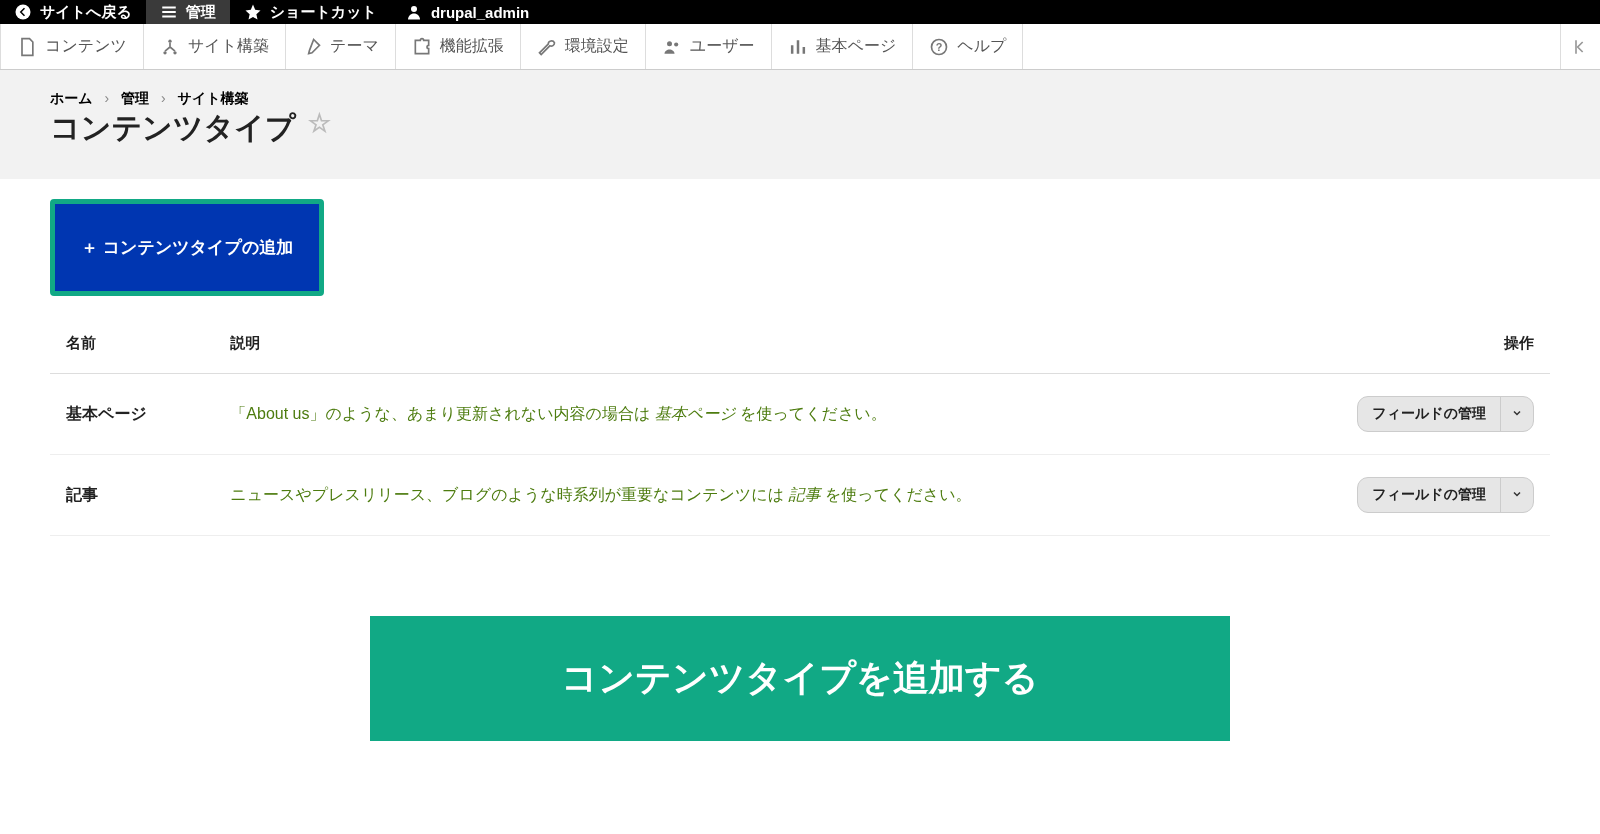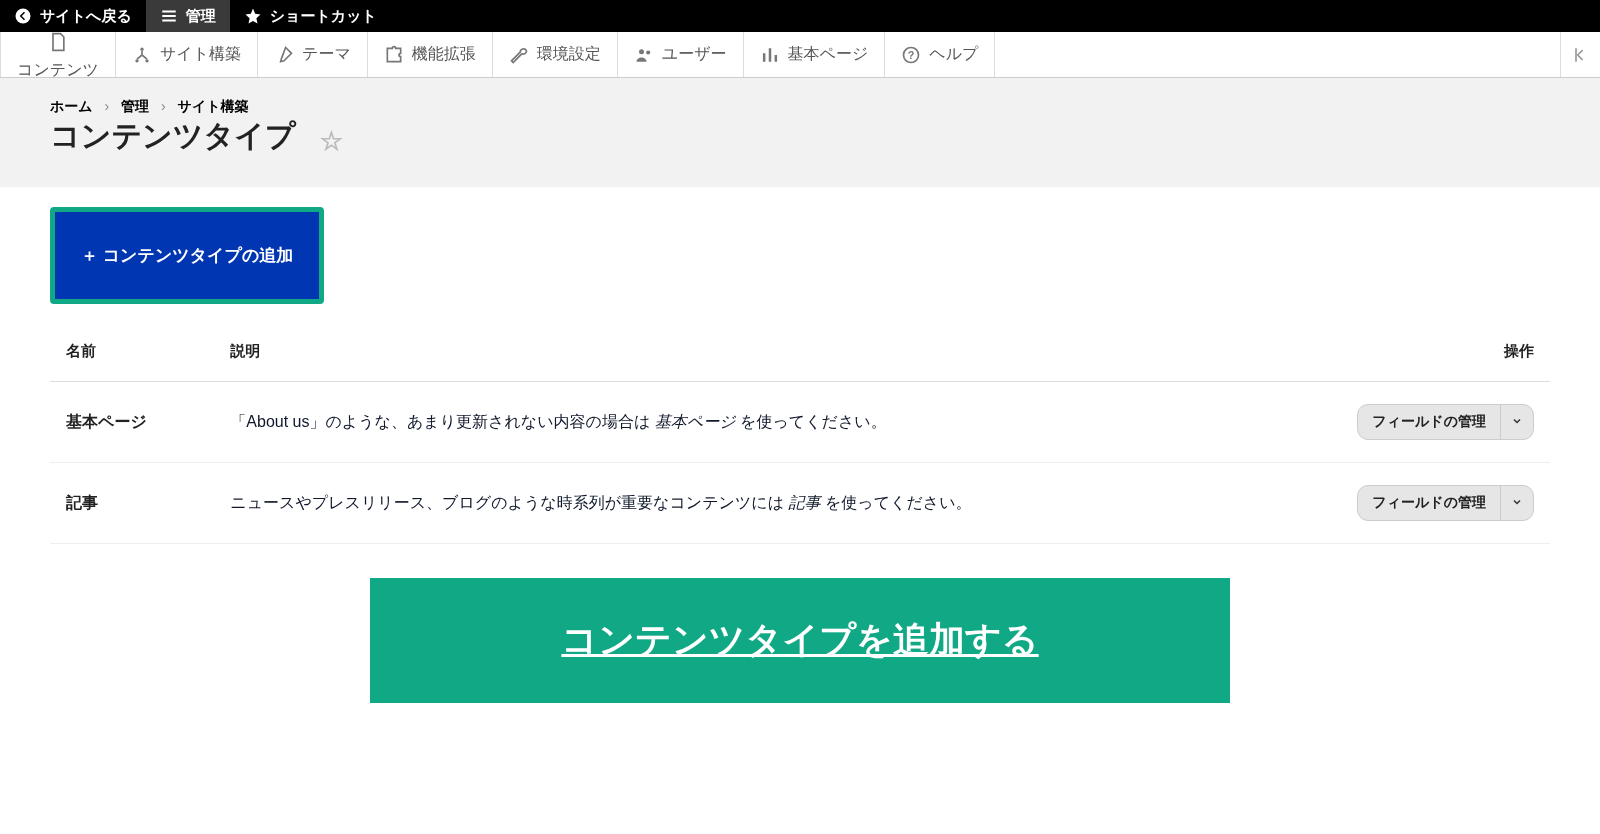--- a/index.html
+++ b/index.html
@@ -1,58 +1,58 @@
 <!DOCTYPE html>
 <html><head>
   <meta charset="utf-8">
   <style>
     * { margin:0; padding:0; box-sizing:border-box; font-family:"Hiragino Kaku Gothic ProN","ヒラギノ角ゴ ProN",Meiryo,sans-serif; }
     body { background:#fff; color:#222; font-size:14px; }
 
     
-    .topbar { background:#000; height:32px; display:flex; align-items:stretch; color:#fff; }
+    .topbar { background:#000; height:24px; display:flex; align-items:stretch; color:#fff; }
     .topbar .item { display:flex; align-items:center; padding:0 14px; gap:8px; font-weight:bold; font-size:15px; cursor:pointer; }
     .topbar .item.active { background:#3a3a3a; }
     .topbar .icon { width:18px; height:18px; display:inline-flex; align-items:center; justify-content:center; fill:#fff; color:#fff; }
 
     
     .adminbar { background:#fff; border-bottom:1px solid #ccc; height:46px; display:flex; align-items:stretch; }
     .adminbar .item { display:flex; align-items:center; padding:0 16px; gap:8px; font-size:16px; color:#555; border-right:1px solid #ddd; cursor:pointer; }
-    .adminbar .item:first-child { border-left:1px solid #ddd;flex-direction:column; }
+    .adminbar .item:first-child { border-left:1px solid #ddd; }
     .adminbar .spacer { flex:1; }
     .adminbar .collapse { width:40px; display:flex; align-items:center; justify-content:center; border-left:1px solid #ddd; cursor:pointer; }
     .adminbar .icon { width:20px; height:20px; fill:#777; color:#777; }
 
     
     .page-header { background:#f2f2f2; padding:20px 50px 30px; }
     .breadcrumb { font-size:14px; color:#222; }
     .breadcrumb .sep { color:#888; margin:0 8px; }
     .breadcrumb a { text-decoration:none; color:#000; font-weight:bold; }
-    .page-title { font-size:30px; font-weight:bold; display:flex; align-items:flex-end; gap:24px; }
+    .page-title { font-size:30px; font-weight:bold; display:flex; align-items:flex-start; gap:12px; }
     .page-title .star { color:#bbb; font-size:26px; cursor:pointer; }
 
     
     .content { padding:20px 50px; }
     .add-wrap { display:inline-block; border:5px solid #11a985; border-radius:4px; margin-bottom:18px; }
     .add-btn { background:#0036b1; color:#fff; border:none; padding:32px 26px; font-size:17px; font-weight:bold; cursor:pointer; display:flex; align-items:center; gap:6px; }
 
     
     table { width:100%; border-collapse:collapse; }
     th { text-align:left; font-weight:bold; padding:20px 16px; border-bottom:1px solid #ddd; font-size:15px; }
     td { padding:22px 16px; border-bottom:1px solid #eee; font-size:16px; vertical-align:middle; }
     td.name { font-weight:bold; white-space:nowrap; }
-    td.desc { color:#0f172a; }
+    td.desc { color:#4d7c0f; }
     td.desc .em { font-style:italic; }
     .op-btn { display:inline-flex; align-items:center; background:#e6e6e6; border:1px solid #ccc; border-radius:11px; overflow:hidden; cursor:pointer; }
     .op-btn .lbl { padding:8px 14px; font-weight:bold; font-size:14px; }
     .op-btn .chev { padding:8px 10px; border-left:1px solid #ccc; }
     th.ops, td.ops { text-align:right; width:200px; white-space:nowrap; }
 
     
-    .banner { margin:34px auto 0; width:860px; background:#11a985; color:#fff; font-size:36px; font-weight:bold; text-align:center; padding:38px 6px;text-decoration:underline; }
+    .banner { margin:80px auto 0; width:860px; background:#11a985; color:#fff; font-size:36px; font-weight:bold; text-align:center; padding:38px 6px; }
   </style>
 </head>
 <body>
 
 <div class="topbar">
   <div class="item">
     <span class="icon">
       <svg viewBox="0 0 24 24">
           <circle cx="12" cy="12" r="10" fill="#fff"></circle>
           <path d="M14 7l-5 5 5 5" stroke="#000" stroke-width="2" fill="none"></path>
@@ -68,20 +68,29 @@
     </span>
     <span>管理</span>
   </div>
   <div class="item">
     <span class="icon">
       <svg viewBox="0 0 24 24">
           <path d="M12 2l2.9 6.9L22 10l-5.5 4.9L18 22l-6-3.5L6 22l1.5-7.1L2 10l7.1-1.1z" fill="#fff"></path>
         </svg>
     </span>
     <span>ショートカット</span>
+  </div>
+  <div class="item">
+    <span class="icon">
+      <svg viewBox="0 0 24 24">
+          <circle cx="12" cy="8" r="4" fill="#fff"></circle>
+          <path d="M4 22c0-4.4 3.6-8 8-8s8 3.6 8 8z" fill="#fff"></path>
+        </svg>
+    </span>
+    <span>drupal_admin</span>
   </div>
 </div>
 
 <div class="adminbar">
   <div class="item">
     <span class="icon">
       <svg viewBox="0 0 24 24">
           <path d="M6 2h9l4 4v16H6z" fill="none" stroke="#777" stroke-width="2"></path>
         </svg>
     </span>

